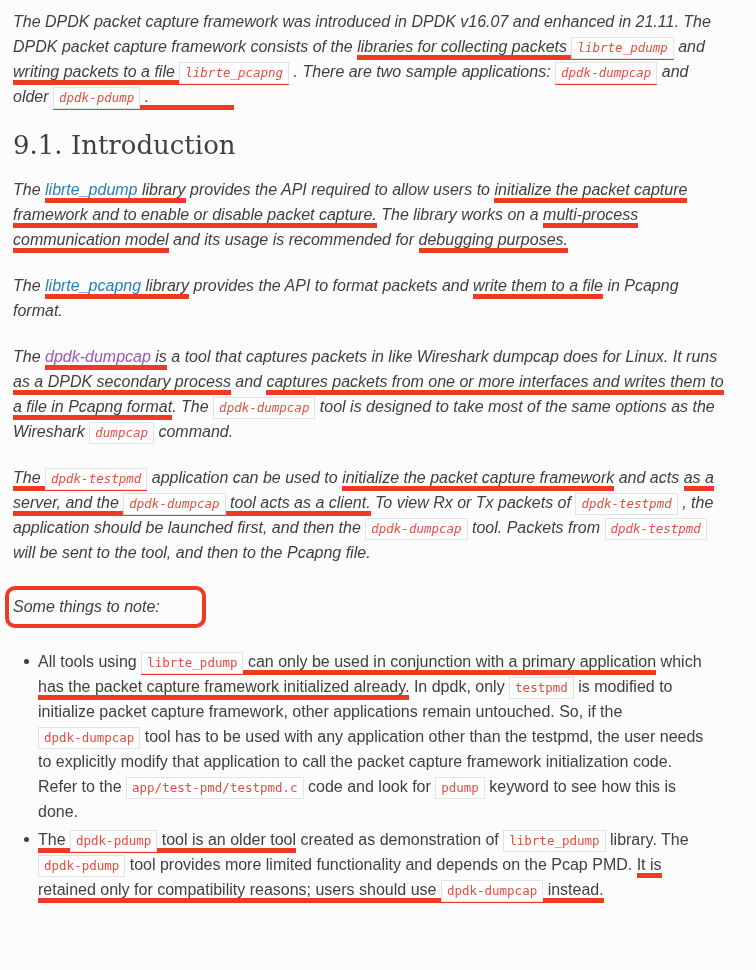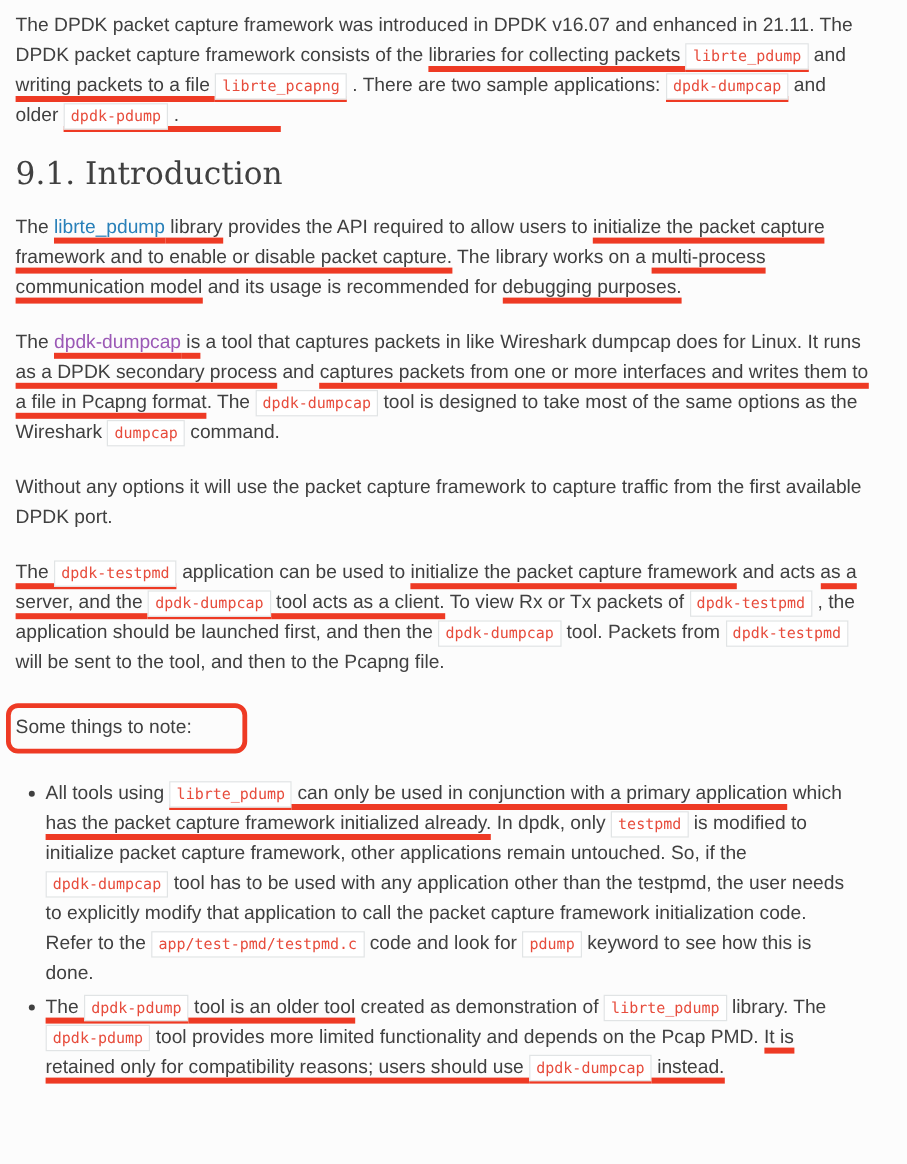--- a/index.html
+++ b/index.html
@@ -5,21 +5,21 @@
   html, body { margin: 0; }
   body {
     width: 756px; height: 970px; box-sizing: border-box;
     background: var(--page-bg, #fcfcfc);
     padding: 9px 31px 0 13px;
     font-family: "Liberation Sans", sans-serif;
     font-size: 16px; line-height: 25px;
     color: var(--body-text, #404040);
     overflow: hidden;
   }
-  p { margin: 0 0 21px; }
+  p { margin: 0 0 21px; font-style: italic; }
   h2 {
     font-family: "DejaVu Serif", serif;
     font-size: 26px; line-height: 30px; font-weight: normal;
     margin: 12px 0 17px; color: var(--body-text, #404040);
   }
   .code {
     font-family: "DejaVu Sans Mono", monospace;
     font-size: 12.5px; line-height: 1;
     color: var(--code-red, #e74c3c);
     background: #ffffff;
@@ -45,21 +45,21 @@
     background: var(--body-text, #404040);
   }
 </style>
 </head>
 <body>
 
 <div>
     <p><span>The DPDK packet capture framework was introduced in DPDK v16.07 and enhanced in 21.11. The DPDK packet capture framework consists of the </span><span class="u"><span>libraries for collecting packets </span></span><span class="u"><code class="code">librte_pdump</code></span><span> and </span><span class="u"><span>writing packets to a file </span></span><span class="u"><code class="code">librte_pcapng</code></span><span> . There are two sample applications: </span><span class="u"><code class="code">dpdk-dumpcap</code></span><span> and older </span><span class="u"><code class="code">dpdk-pdump</code></span><span class="u"><span> .</span><span class="upad" style="width: 85px;"></span></span></p>
     <h2>9.1. Introduction</h2>
     <p><span>The </span><span class="u"><a class="lnk" href="#">librte_pdump</a></span><span class="u"><span> library</span></span><span> provides the API required to allow users to </span><span class="u"><span>initialize the packet capture framework and to enable or disable packet capture.</span></span><span> The library works on a </span><span class="u"><span>multi-process communication model</span></span><span> and its usage is recommended for </span><span class="u"><span>debugging purposes.</span></span></p>
+    <p><span>The </span><span class="u"><a class="lnk" href="#">librte_pcapng</a></span><span class="u"><span> library</span></span><span> provides the API to format packets and </span><span class="u"><span>write them to a file</span></span><span> in Pcapng format.</span></p>
     <p><span>The </span><span class="u"><a class="lnkv" href="#">dpdk-dumpcap</a></span><span class="u"><span> is</span></span><span> a tool that captures packets in like Wireshark dumpcap does for Linux. It runs </span><span class="u"><span>as a DPDK secondary process</span></span><span> and </span><span class="u"><span>captures packets from one or more interfaces and writes them to a file in Pcapng format</span></span><span>. The </span><code class="code">dpdk-dumpcap</code><span> tool is designed to take most of the same options as the Wireshark </span><code class="code">dumpcap</code><span> command.</span></p>
-    <p><span>Without any options it will use the packet capture framework to capture traffic from the first available DPDK port.</span></p>
     <p><span class="u"><span>The </span></span><span class="u"><code class="code">dpdk-testpmd</code></span><span> application can be used to </span><span class="u"><span>initialize the packet capture framework</span></span><span> and acts </span><span class="u"><span>as a server, and the </span></span><span class="u"><code class="code">dpdk-dumpcap</code></span><span class="u"><span> tool acts as a client.</span></span><span> To view Rx or Tx packets of </span><code class="code">dpdk-testpmd</code><span> , the application should be launched first, and then the </span><code class="code">dpdk-dumpcap</code><span> tool. Packets from </span><code class="code">dpdk-testpmd</code><span> will be sent to the tool, and then to the Pcapng file.</span></p>
     <p><span class="notebox"><span>Some things to note:</span></span></p>
     <ul>
       <li><span>All tools using </span><span class="u"><code class="code">librte_pdump</code></span><span class="u"><span> can only be used in conjunction with a primary application</span></span><span> which </span><span class="u"><span>has the packet capture framework initialized already.</span></span><span> In dpdk, only </span><code class="code">testpmd</code><span> is modified to initialize packet capture framework, other applications remain untouched. So, if the </span><code class="code">dpdk-dumpcap</code><span> tool has to be used with any application other than the testpmd, the user needs to explicitly modify that application to call the packet capture framework initialization code. Refer to the </span><code class="code">app/test-pmd/testpmd.c</code><span> code and look for </span><code class="code">pdump</code><span> keyword to see how this is done.</span></li>
       <li><span class="u"><span>The </span></span><span class="u"><code class="code">dpdk-pdump</code></span><span class="u"><span> tool is an older tool</span></span><span> created as demonstration of </span><code class="code">librte_pdump</code><span> library. The </span><code class="code">dpdk-pdump</code><span> tool provides more limited functionality and depends on the Pcap PMD. </span><span class="u"><span>It is retained only for compatibility reasons; users should use </span></span><span class="u"><code class="code">dpdk-dumpcap</code></span><span class="u"><span> instead.</span></span></li>
     </ul>
   </div>
 
 </body></html>

